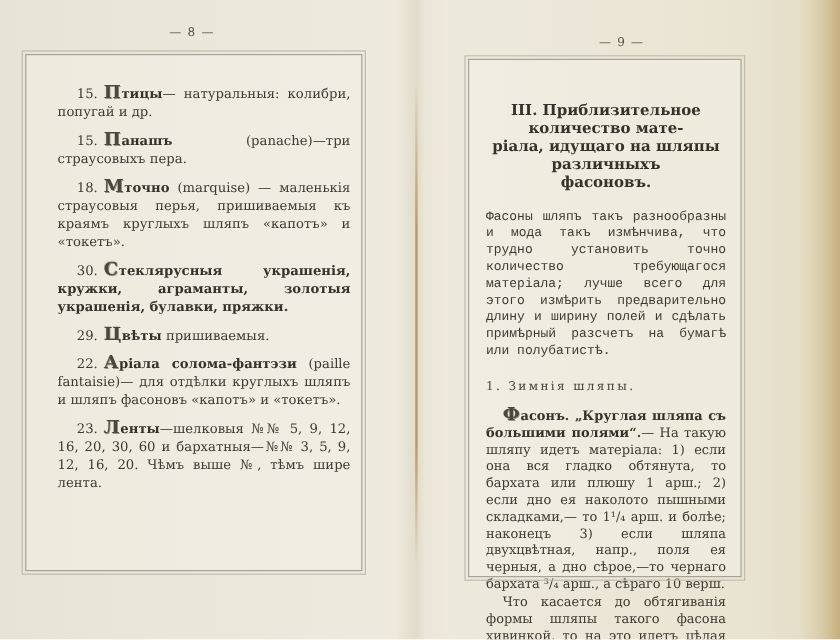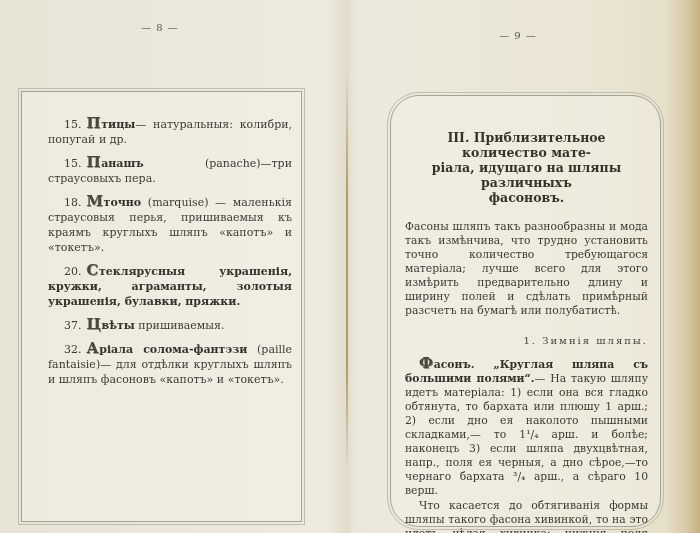--- a/index.html
+++ b/index.html
@@ -25,45 +25,44 @@
   .page-number {
     position:absolute; font-size:10px; letter-spacing:1px; color:#55534a; text-align:center; width:90px;
   }
   .pn-left { left:115px; top:22px; }
   .pn-right { left:473px; top:30px; }
 
   .frame {
     position:absolute; background:rgba(245,242,233,0.45);
     border:1px solid #a3a399; outline:1px solid #bdbdb2; outline-offset:2px;
     box-sizing:border-box;
-    margin-top:46px;
   }
   .frame-left  { left:21px;  top:45px; width:281px; height:431px; }
-  .frame-right { left:390px; top:49px; width:271px; height:432px;border-radius:29px; }
+  .frame-right { left:390px; top:49px; width:228px; height:432px; }
 
   .frame-left .content  { padding:25px 9px 0 26px; }
   .frame-right .content { padding:24px 12px 0 14px; }
 
   p { margin:0; font-size:11px; line-height:15px; text-align:justify; }
   .item { margin-bottom:9px; text-indent:16px; }
   .num { margin-right:5px; }
   .bold, b { font-weight:bold; color:#34322a; }
   .init {
     font-weight:bold; font-size:15px; line-height:10px;
     letter-spacing:0.5px; color:#4a483e;
     text-shadow: 0.6px 0.6px 0 #9a9788, -0.4px -0.4px 0 #c9c6b8;
   }
 
   .chapter-heading {
     font-weight:bold; font-size:12.5px; line-height:15px; text-align:center;
     white-space:pre-line; margin-top:10px; color:#34322a;
   }
-  .intro { margin-top:15px; line-height:14px; font-size:10.8px; }
+  .intro { margin-top:15px; line-height:14px; font-size:10.8px;font-family:Liberation Mono, monospace; }
   .section-heading {
-    text-align:right; font-size:10px; letter-spacing:2px;
+    text-align:left; font-size:10px; letter-spacing:2px;
     margin-top:17px; margin-bottom:12px; color:#45433a;
   }
   .para { text-indent:14px; line-height:14px; font-size:10.8px; margin-bottom:1px; }
   .para-gap { margin-top:7px; }
 </style>
 </head>
 <body>
 
 <div class="scan">
 
@@ -78,26 +77,27 @@
     <div class="content">
 
       <p class="item"><span class="num">15.</span><span class="init">П</span><span class="bold">тицы</span><span>— натуральныя: колибри, попугай и др.</span></p>
 
 
       <p class="item"><span class="num">15.</span><span class="init">П</span><span class="bold">анашъ</span><span> (panache)—три страусовыхъ пера.</span></p>
 
 
       <p class="item"><span class="num">18.</span><span class="init">М</span><span class="bold">точно</span><span> (marquise) — маленькія страусовыя перья, пришиваемыя къ краямъ круглыхъ шляпъ «капотъ» и «токетъ».</span></p>
 
-      <p class="item"><span class="num">20.</span><span class="init">С</span><span class="bold">теклярусныя украшенія, кружки, аграманты, золотыя украшенія, булавки, пряжки.</span><span></span></p>
+      <p class="item"><span class="num">30.</span><span class="init">С</span><span class="bold">теклярусныя украшенія, кружки, аграманты, золотыя украшенія, булавки, пряжки.</span><span></span></p>
 
-      <p class="item"><span class="num">37.</span><span class="init">Ц</span><span class="bold">вѣты</span><span> пришиваемыя.</span></p>
+      <p class="item"><span class="num">29.</span><span class="init">Ц</span><span class="bold">вѣты</span><span> пришиваемыя.</span></p>
 
-      <p class="item"><span class="num">32.</span><span class="init">А</span><span class="bold">ріала солома-фантэзи</span><span> (paille fantaisie)— для отдѣлки круглыхъ шляпъ и шляпъ фасоновъ «капотъ» и «токетъ».</span></p>
+      <p class="item"><span class="num">22.</span><span class="init">А</span><span class="bold">ріала солома-фантэзи</span><span> (paille fantaisie)— для отдѣлки круглыхъ шляпъ и шляпъ фасоновъ «капотъ» и «токетъ».</span></p>
 
+      <p class="item"><span class="num">23.</span><span class="init">Л</span><span class="bold">енты</span><span>—шелковыя №№ 5, 9, 12, 16, 20, 30, 60 и бархатныя—№№ 3, 5, 9, 12, 16, 20. Чѣмъ выше №, тѣмъ шире лента.</span></p>
 
     </div>
   </div>
 
   <div class="frame frame-right">
     <div class="content">
 
       <div class="chapter-heading">III. Приблизительное количество мате-
 ріала, идущаго на шляпы различныхъ
 фасоновъ.</div>

